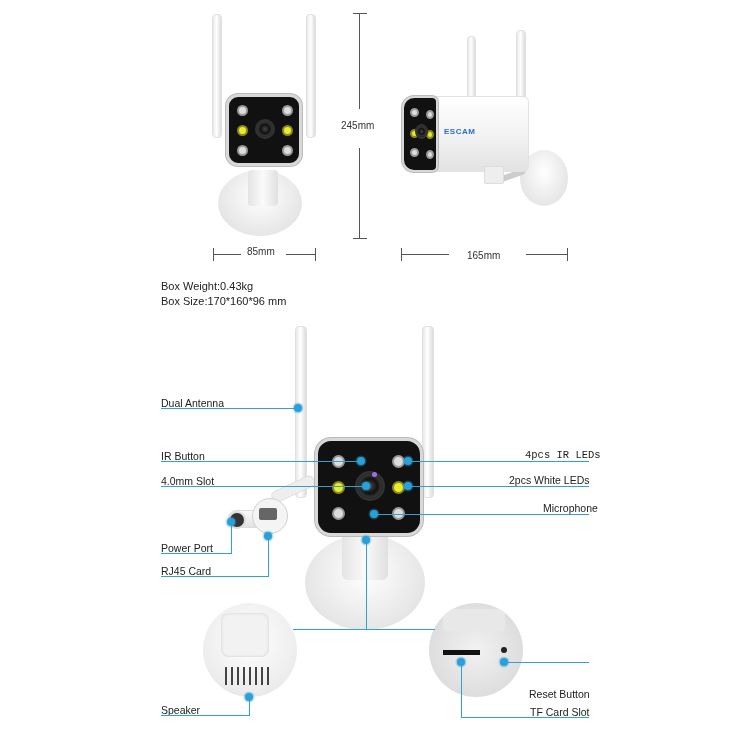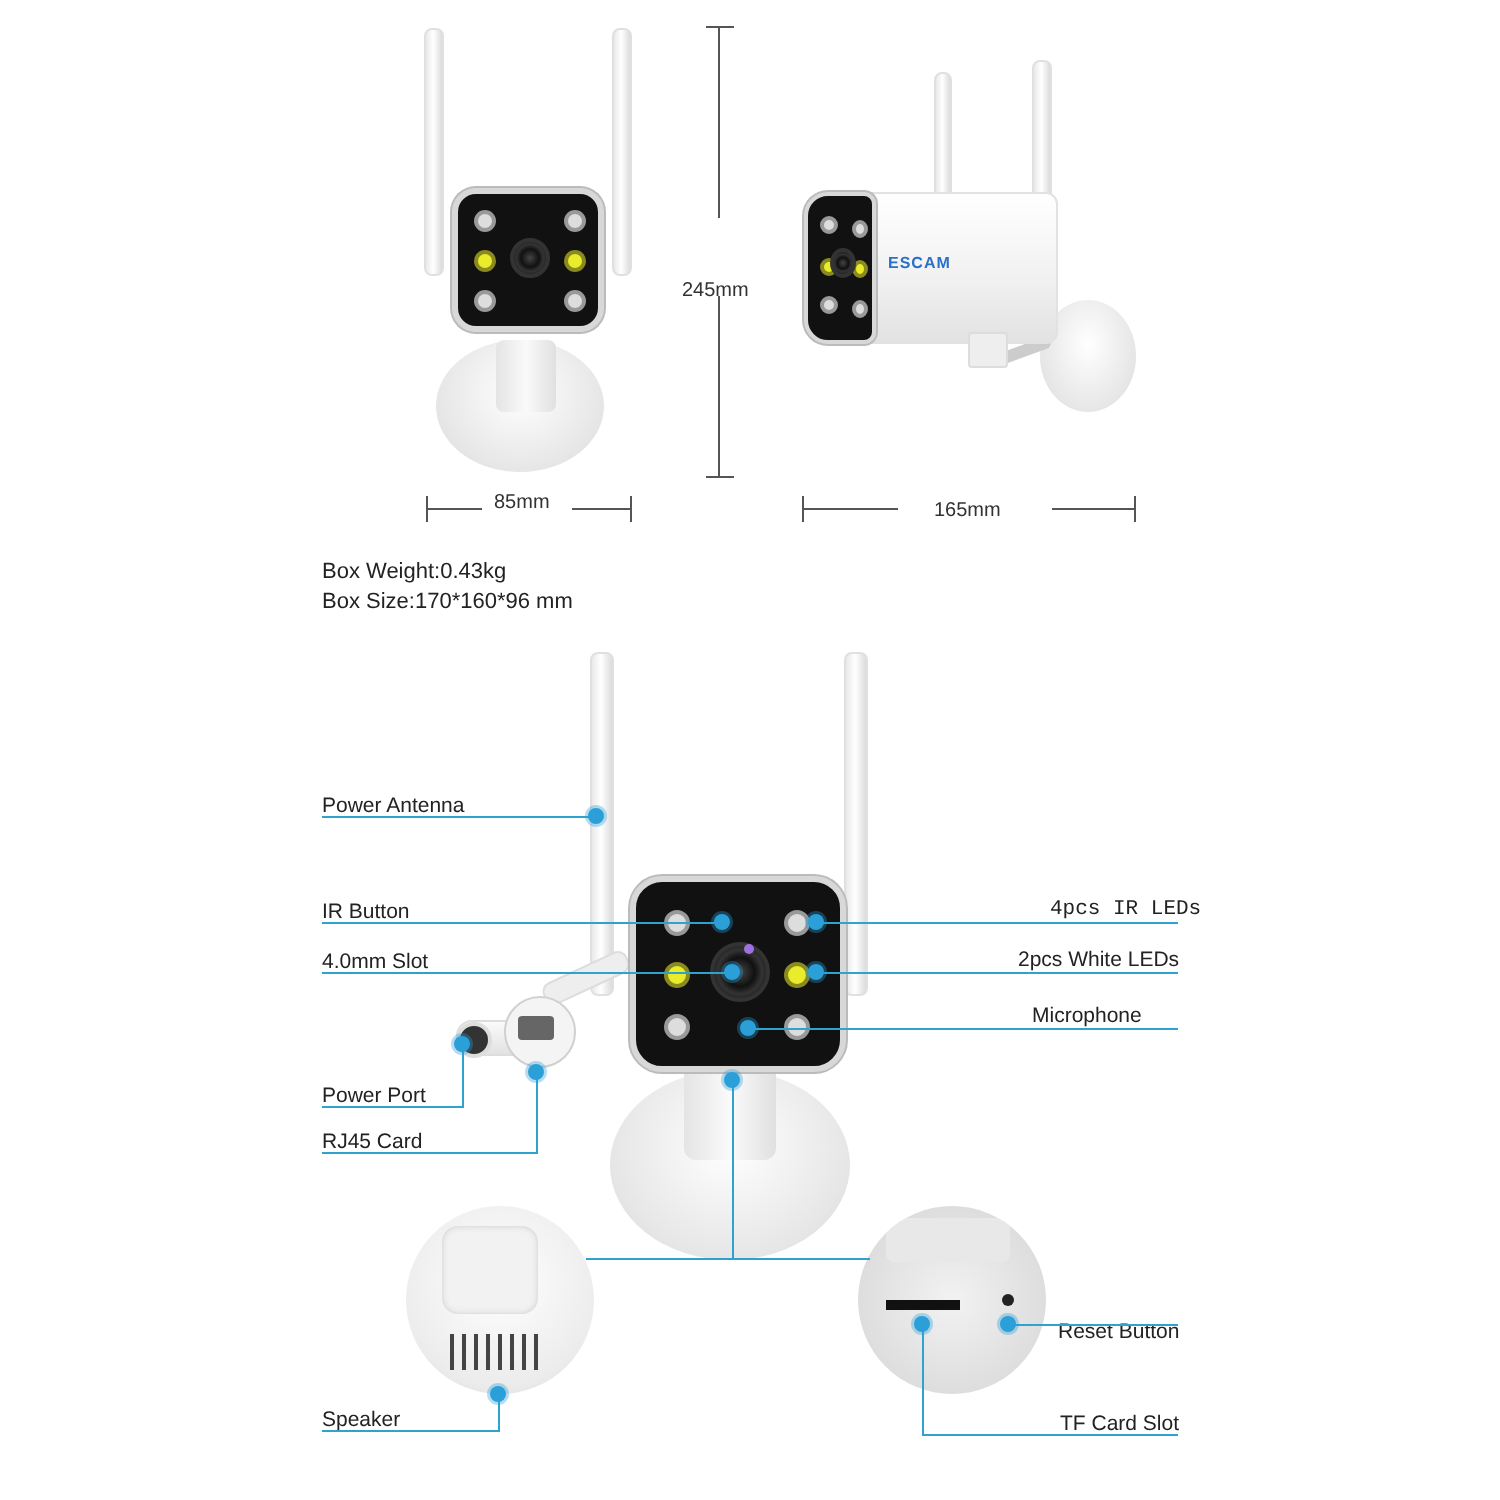--- a/index.html
+++ b/index.html
@@ -43,21 +43,21 @@
   <div class="abs line-gray" style="left:213px;top:248px;width:1px;height:13px;"></div>
   <div class="abs line-gray" style="left:213px;top:254px;width:28px;height:1px;"></div>
   <div class="abs dim-text" style="left:247px;top:246px;">85mm</div>
   <div class="abs line-gray" style="left:286px;top:254px;width:30px;height:1px;"></div>
   <div class="abs line-gray" style="left:315px;top:248px;width:1px;height:13px;"></div>
 </div>
 
 <div>
   <div class="abs line-gray" style="left:353px;top:13px;width:14px;height:1px;"></div>
   <div class="abs line-gray" style="left:359px;top:13px;width:1px;height:96px;"></div>
-  <div class="abs dim-text" style="left:341px;top:120px;margin-top:20px;">245mm</div>
+  <div class="abs dim-text" style="left:341px;top:120px;">245mm</div>
   <div class="abs line-gray" style="left:359px;top:148px;width:1px;height:90px;"></div>
   <div class="abs line-gray" style="left:353px;top:238px;width:14px;height:1px;"></div>
 </div>
 
 <div>
   <div class="antenna" style="left:467px;top:36px;width:7px;height:70px;"></div>
   <div class="antenna" style="left:516px;top:30px;width:8px;height:108px;"></div>
   <div class="mount" style="left:520px;top:150px;width:48px;height:56px;"></div>
   <div class="abs" style="left:500px;top:172px;width:26px;height:6px;background:#ccc;transform:rotate(-20deg);border-radius:3px;"></div>
   <div class="abs" style="left:405px;top:96px;width:122px;height:74px;background:linear-gradient(180deg,#fff,#f0f0f0 60%,#e2e2e2);border-radius:10px 6px 6px 14px;border:1px solid #e2e2e2;"></div>
@@ -114,21 +114,21 @@
   <div class="abs" style="left:18px;top:10px;width:48px;height:44px;background:#f2f2f2;border-radius:8px;box-shadow:inset 0 0 3px #ccc;"></div>
   <div class="abs" style="left:22px;top:64px;width:48px;height:18px;background:repeating-linear-gradient(90deg,#444 0 2px,transparent 2px 6px);"></div>
 </div>
 
 <div class="circle-detail" style="left:429px;top:603px;width:94px;height:94px;background:radial-gradient(circle at 50% 50%,#f2f2f2,#dcdcdc 75%,#c8c8c8);overflow:hidden;">
   <div class="abs" style="left:14px;top:6px;width:62px;height:22px;background:#e8e8e8;border-radius:4px;"></div>
   <div class="abs" style="left:14px;top:47px;width:37px;height:5px;background:#111;"></div>
   <div class="abs" style="left:72px;top:44px;width:6px;height:6px;border-radius:50%;background:#222;"></div>
 </div>
 
-<div class="lbl" style="left:161px;top:397px;">Power Antenna</div>
+<div class="lbl" style="left:161px;top:397px;">Dual Antenna</div>
 <div class="cl" style="left:161px;top:408px;width:137px;height:1px;"></div>
 <div class="dot" style="left:294px;top:404px;"></div>
 
 <div class="lbl" style="left:161px;top:450px;">IR Button</div>
 <div class="cl" style="left:161px;top:461px;width:200px;height:1px;"></div>
 <div class="dot" style="left:357px;top:457px;"></div>
 
 <div class="lbl" style="left:161px;top:475px;">4.0mm Slot</div>
 <div class="cl" style="left:161px;top:486px;width:205px;height:1px;"></div>
 <div class="dot" style="left:362px;top:482px;"></div>
@@ -144,33 +144,33 @@
 <div class="dot" style="left:264px;top:532px;"></div>
 
 <div class="lbl" style="left:525px;top:449px;font-family:Liberation Mono, monospace;">4pcs IR LEDs</div>
 <div class="cl" style="left:408px;top:461px;width:181px;height:1px;"></div>
 <div class="dot" style="left:404px;top:457px;"></div>
 
 <div class="lbl" style="left:509px;top:474px;">2pcs White LEDs</div>
 <div class="cl" style="left:408px;top:486px;width:181px;height:1px;"></div>
 <div class="dot" style="left:404px;top:482px;"></div>
 
-<div class="lbl" style="left:516px;top:502px;">Microphone</div>
+<div class="lbl" style="left:543px;top:502px;">Microphone</div>
 <div class="cl" style="left:374px;top:514px;width:215px;height:1px;"></div>
 <div class="dot" style="left:370px;top:510px;"></div>
 
 <div class="cl" style="left:366px;top:540px;width:1px;height:90px;"></div>
 <div class="dot" style="left:362px;top:536px;"></div>
 <div class="cl" style="left:293px;top:629px;width:142px;height:1px;"></div>
 
 <div class="lbl" style="left:161px;top:704px;text-align:center;">Speaker</div>
 <div class="cl" style="left:161px;top:715px;width:89px;height:1px;"></div>
 <div class="cl" style="left:249px;top:697px;width:1px;height:19px;"></div>
 <div class="dot" style="left:245px;top:693px;"></div>
 
-<div class="lbl" style="left:529px;top:660px;text-align:right;">Reset Button</div>
+<div class="lbl" style="left:529px;top:688px;text-align:right;">Reset Button</div>
 <div class="cl" style="left:504px;top:662px;width:85px;height:1px;"></div>
 <div class="dot" style="left:500px;top:658px;"></div>
 
 <div class="lbl" style="left:530px;top:706px;">TF Card Slot</div>
 <div class="cl" style="left:461px;top:717px;width:128px;height:1px;"></div>
 <div class="cl" style="left:461px;top:662px;width:1px;height:56px;"></div>
 <div class="dot" style="left:457px;top:658px;"></div>
 
 </body></html>

